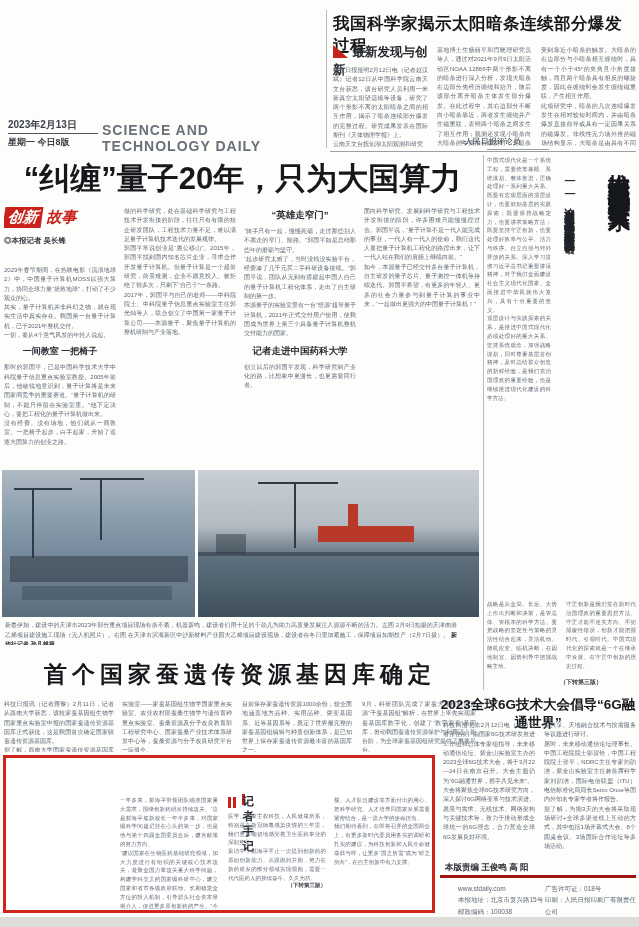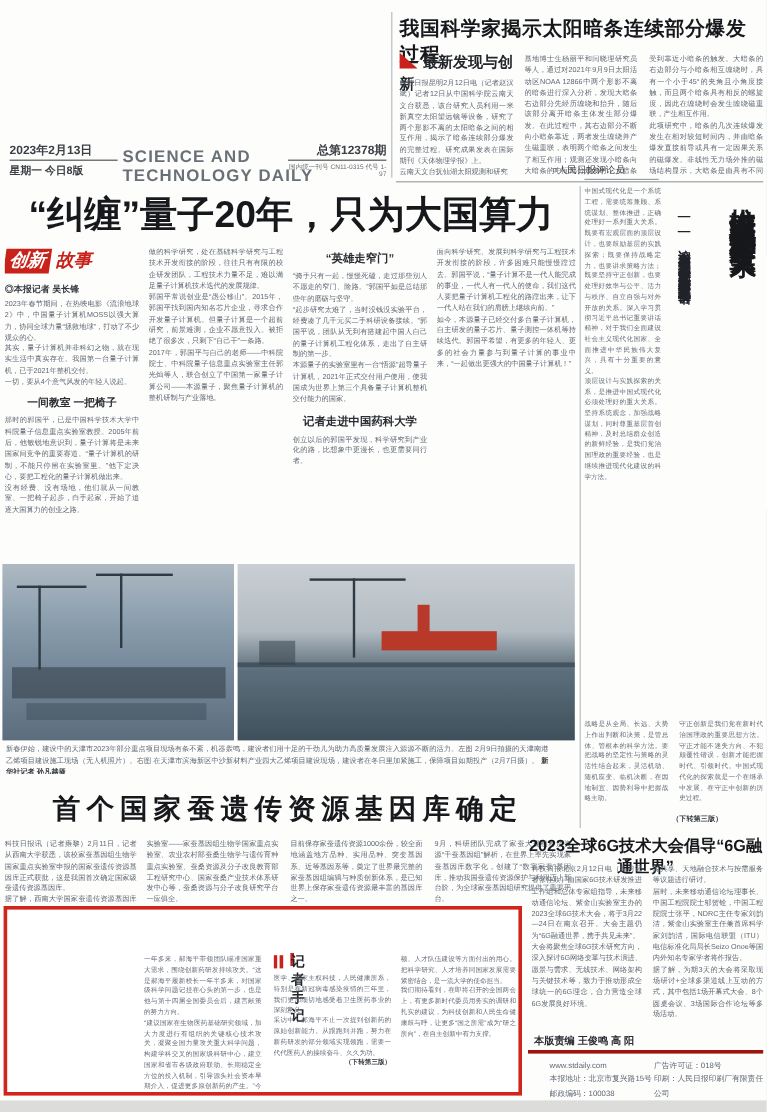--- a/index.html
+++ b/index.html
@@ -50,24 +50,20 @@
 
 <div id="page">
 
   <div class="abs" style="left:8px; top:118px; width:90px;">
     <div class="mast-small" style="border-bottom:1px solid #555; padding-bottom:1px;">2023年2月13日</div>
     <div class="mast-small" style="font-size:9px; padding-top:2px;">星期一 今日8版</div>
   </div>
   <div class="abs" style="left:102px; top:122px; width:180px;">
     <div id="mast-english">SCIENCE AND TECHNOLOGY DAILY</div>
   </div>
-  <div class="abs" style="left:240px; top:118px; width:82px; text-align:right;">
-    <div class="mast-small" style="border-bottom:1px solid #555; padding-bottom:1px;">总第12378期</div>
-    <div class="mast-tiny" style="padding-top:2px;">国内统一刊号 CN11-0315 代号 1-97</div>
-  </div>
 
   <div class="abs rule-v" style="left:326px; top:10px; height:138px;"></div>
 
   <div class="abs headline" style="left:333px; top:13px; width:303px; font-size:16.5px; letter-spacing:0.5px;">我国科学家揭示太阳暗条连续部分爆发过程</div>
   <div class="abs" style="left:333px; top:44px; width:96px; height:20px;">
     <span class="tri-icon" style="border-width:13px 0 0 15px; border-color:transparent transparent transparent #c8221a;"></span>
     <span class="badge-label" style="font-size:12.5px; vertical-align:top;">最新发现与创新</span>
   </div>
   <div class="abs body-text" style="left:333px; top:66px; width:95px; height:82px;">科技日报昆明2月12日电（记者赵汉斌）记者12日从中国科学院云南天文台获悉，该台研究人员利用一米新真空太阳望远镜等设备，研究了两个形影不离的太阳暗条之间的相互作用，揭示了暗条连续部分爆发的完整过程。研究成果发表在国际期刊《天体物理学报》上。
 云南天文台抚仙湖太阳观测和研究</div>
@@ -89,21 +85,21 @@
   <div class="abs rule-v" style="left:483px; top:155px; height:535px;"></div>
   <div class="abs rule-h" style="left:330px; top:151px; width:306px;"></div>
 
   <div class="abs headline" style="left:0px; top:158px; width:485px; font-size:31px; text-align:center; letter-spacing:0px;">“纠缠”量子20年，只为大国算力</div>
 
   <div class="abs" style="left:4px; top:207px; width:112px; height:258px; overflow:hidden;">
     <div style="height:26px;">
       <span style="display:inline-block; background:#c8221a; color:#fff; font-weight:900; font-style:italic; font-size:15px; padding:1px 4px; transform:skewX(-8deg);">创新</span>
       <span style="display:inline-block; color:#c8221a; font-weight:900; font-style:italic; font-size:15px;">故事</span>
     </div>
-    <div class="byline" style="font-size:7.5px; margin:3px 0 4px;">◎本报记者 吴长锋</div>
+    <div class="byline" style="font-size:7.5px; margin:3px 0 20px;">◎本报记者 吴长锋</div>
     <div class="body-text">2023年春节期间，在热映电影《流浪地球2》中，中国量子计算机MOSS以强大算力，协同全球力量“拯救地球”，打动了不少观众的心。
 其实，量子计算机并非科幻之物，就在现实生活中真实存在。我国第一台量子计算机，已于2021年整机交付。
 一切，要从4个意气风发的年轻人说起。</div>
     <div class="subhead" style="font-size:9px; margin:5px 0;">一间教室 一把椅子</div>
     <div class="body-text">那时的郭国平，已是中国科学技术大学中科院量子信息重点实验室教授。2005年前后，他敏锐地意识到，量子计算将是未来国家间竞争的重要赛道。“量子计算机的研制，不能只停留在实验室里。”他下定决心，要把工程化的量子计算机做出来。
 没有经费、没有场地，他们就从一间教室、一把椅子起步，白手起家，开始了追逐大国算力的创业之路。</div>
   </div>
 
   <div class="abs body-text" style="left:124px; top:207px; width:112px; height:258px;">做的科学研究，处在基础科学研究与工程技术开发衔接的阶段，往往只有有限的校企研发团队，工程技术力量不足，难以满足量子计算机技术迭代的发展规律。
 郭国平常说创业是“愚公移山”。2015年，郭国平找到国内知名芯片企业，寻求合作开发量子计算机。但量子计算是一个超前研究，前景难测，企业不愿意投入。被拒绝了很多次，只剩下“自己干”一条路。

